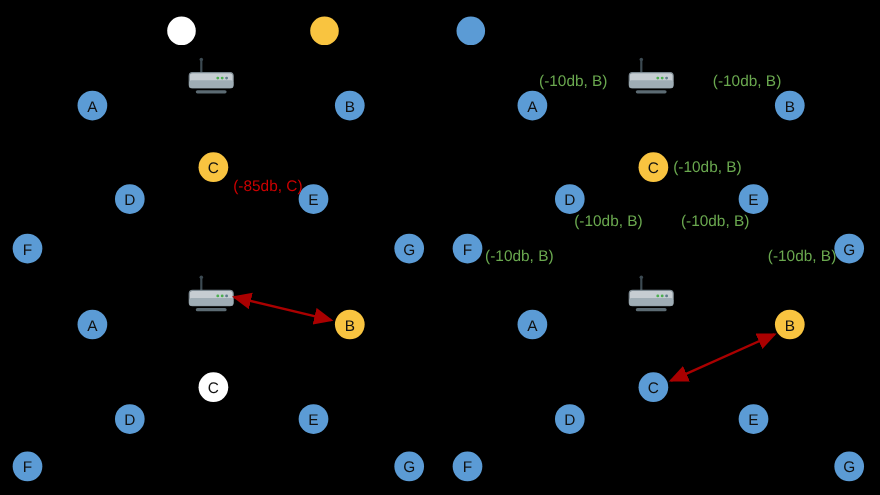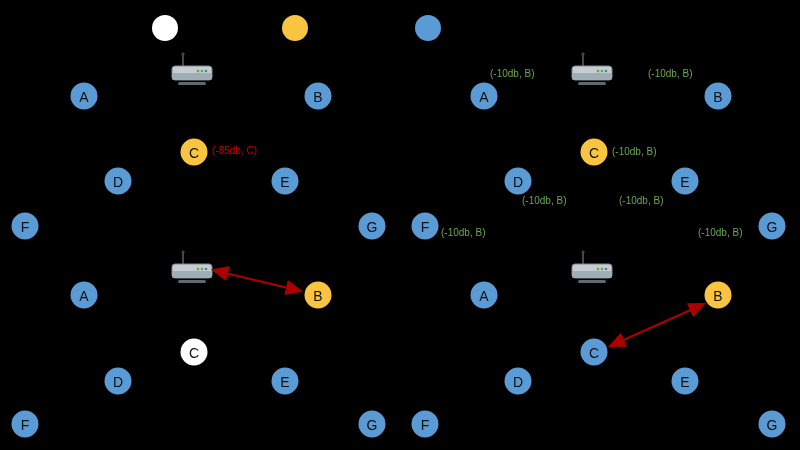--- a/index.html
+++ b/index.html
@@ -18,21 +18,21 @@
     transform:translate(-50%,-50%);
     display:flex;align-items:center;justify-content:center;
     font-size:14px;line-height:1;color:#111;
   }
   .legend-dot{
     position:absolute;width:26px;height:26px;border-radius:50%;
     transform:translate(-50%,-50%);
   }
   .annotation{
     position:absolute;transform:translateY(-50%);
-    font-size:10px;white-space:nowrap;
+    font-size:14px;white-space:nowrap;
   }
   .router{
     position:absolute;width:46px;height:40px;
     transform:translate(-50%,-50%);
   }
 </style>
 </head>
 <body>
 
 <div id="diagram" style="background: rgb(0, 0, 0);">
@@ -116,21 +116,21 @@
       <div class="node" style="left: 372px; top: 424px; background: rgb(91, 155, 213); color: rgb(17, 17, 17);">G</div>
       <div class="node" style="left: 484px; top: 295px; background: rgb(91, 155, 213); color: rgb(17, 17, 17);">A</div>
       <div class="node" style="left: 718px; top: 295px; background: rgb(249, 196, 64); color: rgb(17, 17, 17);">B</div>
       <div class="node" style="left: 594px; top: 352px; background: rgb(91, 155, 213); color: rgb(17, 17, 17);">C</div>
       <div class="node" style="left: 518px; top: 381px; background: rgb(91, 155, 213); color: rgb(17, 17, 17);">D</div>
       <div class="node" style="left: 685px; top: 381px; background: rgb(91, 155, 213); color: rgb(17, 17, 17);">E</div>
       <div class="node" style="left: 425px; top: 424px; background: rgb(91, 155, 213); color: rgb(17, 17, 17);">F</div>
       <div class="node" style="left: 772px; top: 424px; background: rgb(91, 155, 213); color: rgb(17, 17, 17);">G</div>
     </div>
   <div id="annotation-layer" class="layer">
-      <div class="annotation" style="left: 212px; top: 150px; color: rgb(204, 0, 0);">(-85db, C)</div>
+      <div class="annotation" style="left: 212px; top: 169px; color: rgb(204, 0, 0);">(-85db, C)</div>
       <div class="annotation" style="left: 490px; top: 73px; color: rgb(106, 168, 79);">(-10db, B)</div>
       <div class="annotation" style="left: 648px; top: 73px; color: rgb(106, 168, 79);">(-10db, B)</div>
       <div class="annotation" style="left: 612px; top: 151px; color: rgb(106, 168, 79);">(-10db, B)</div>
       <div class="annotation" style="left: 522px; top: 200px; color: rgb(106, 168, 79);">(-10db, B)</div>
       <div class="annotation" style="left: 619px; top: 200px; color: rgb(106, 168, 79);">(-10db, B)</div>
       <div class="annotation" style="left: 441px; top: 232px; color: rgb(106, 168, 79);">(-10db, B)</div>
       <div class="annotation" style="left: 698px; top: 232px; color: rgb(106, 168, 79);">(-10db, B)</div>
     </div>
 </div>
 

